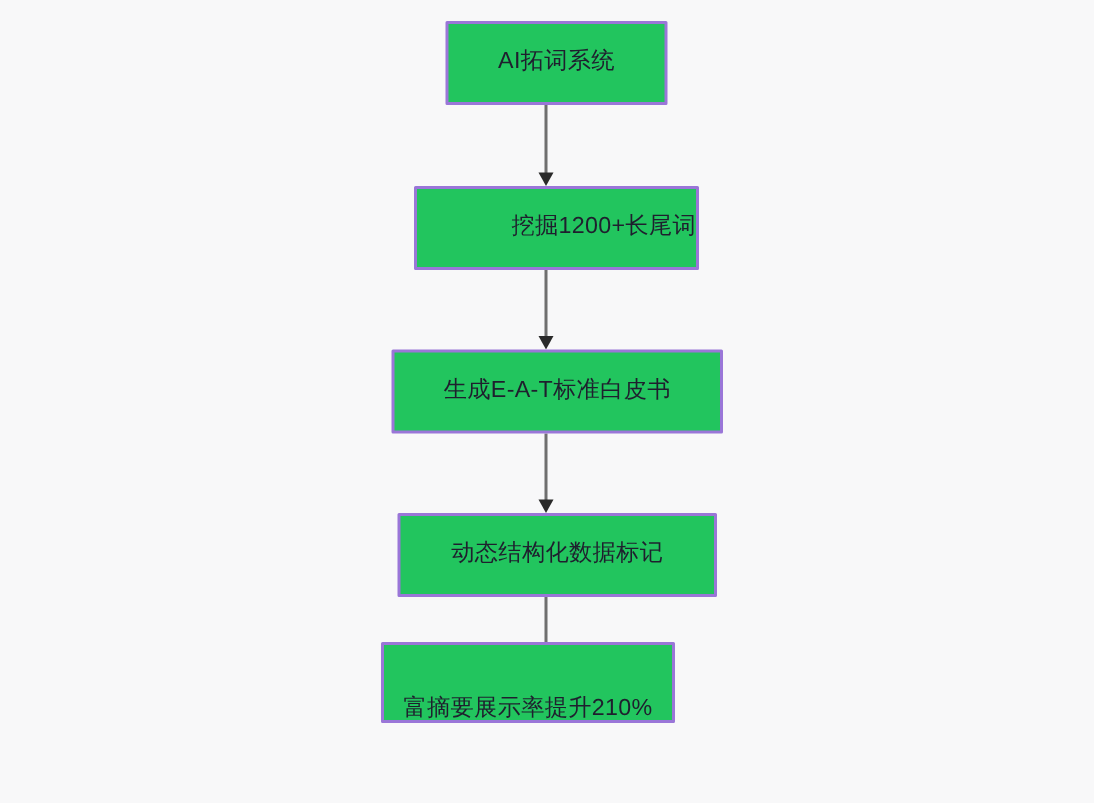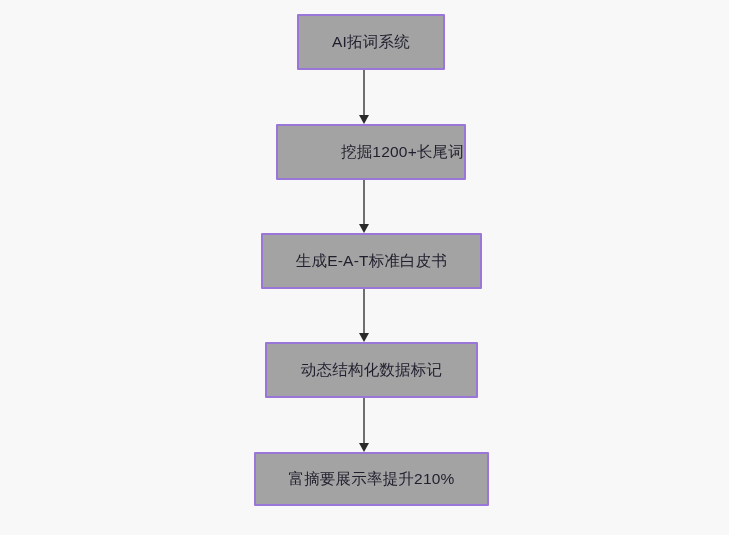--- a/index.html
+++ b/index.html
@@ -14,21 +14,21 @@
     overflow: hidden;
   }
   #flowchart {
     position: relative;
     width: 729px;
     height: 535px;
   }
   .node {
     position: absolute;
     box-sizing: border-box;
-    background: #a3a3a3;
+    background: #22c55e;
     border: 2px solid #9a76d8;
     border-radius: 1px;
     display: flex;
     align-items: center;
     justify-content: center;
     color: #1f1f2e;
     font-size: 15.5px;
     line-height: 1;
     letter-spacing: 0.2px;
     white-space: nowrap;
@@ -93,17 +93,17 @@
   </div>
 
   <div class="node" style="left:261px; top:233px; width:221px; height:56px;">
     <span class="node-label">生成E-A-T标准白皮书</span>
   </div>
 
   <div class="node" style="left:265px; top:342px; width:213px; height:56px;">
     <span class="node-label">动态结构化数据标记</span>
   </div>
 
-  <div class="node" style="left:254px; top:452px; width:235px; height:54px;">
+  <div class="node" style="left:254px; top:428px; width:196px; height:54px;align-items:flex-end;">
     <span class="node-label">富摘要展示率提升210%</span>
   </div>
 
 </div>
 
 </body></html>

